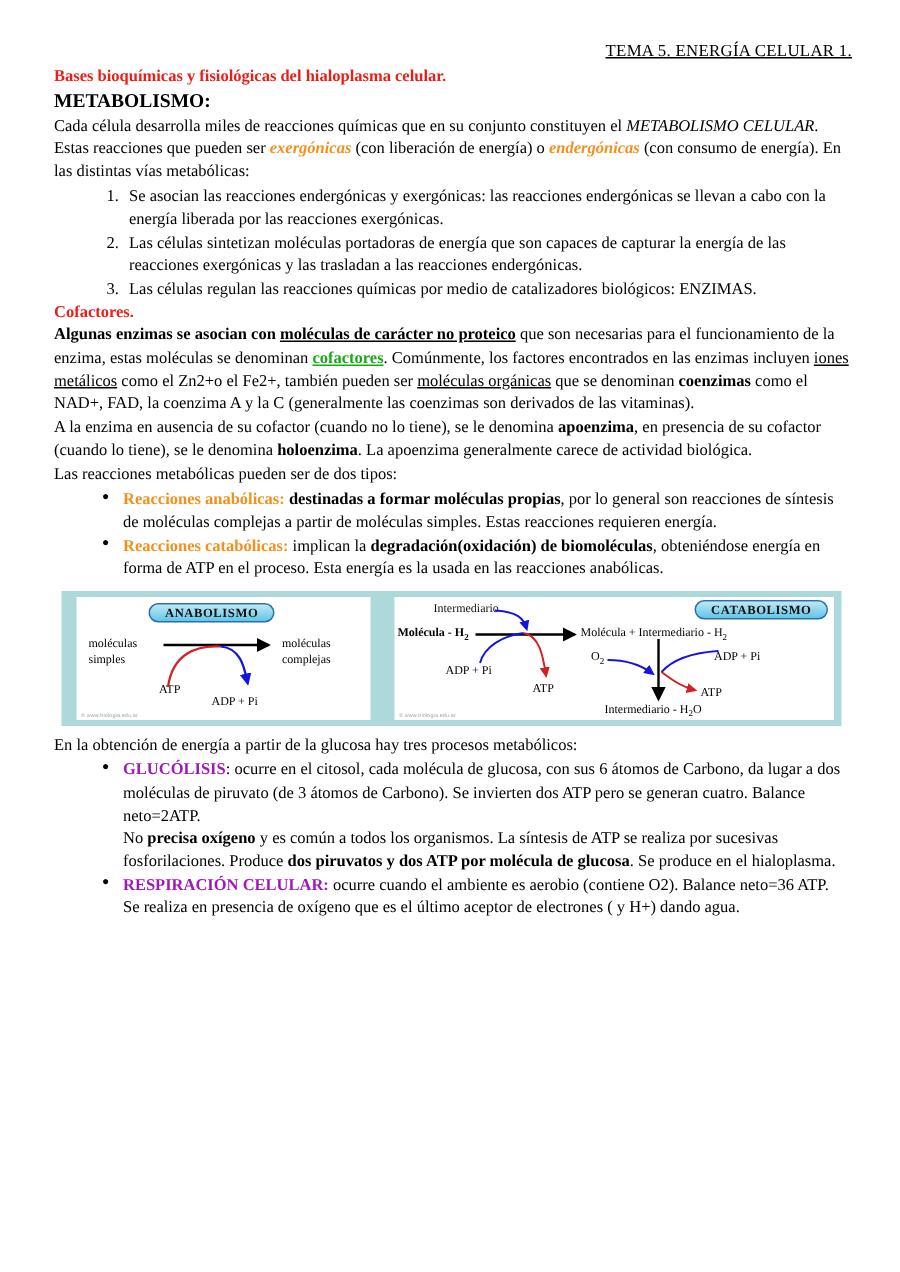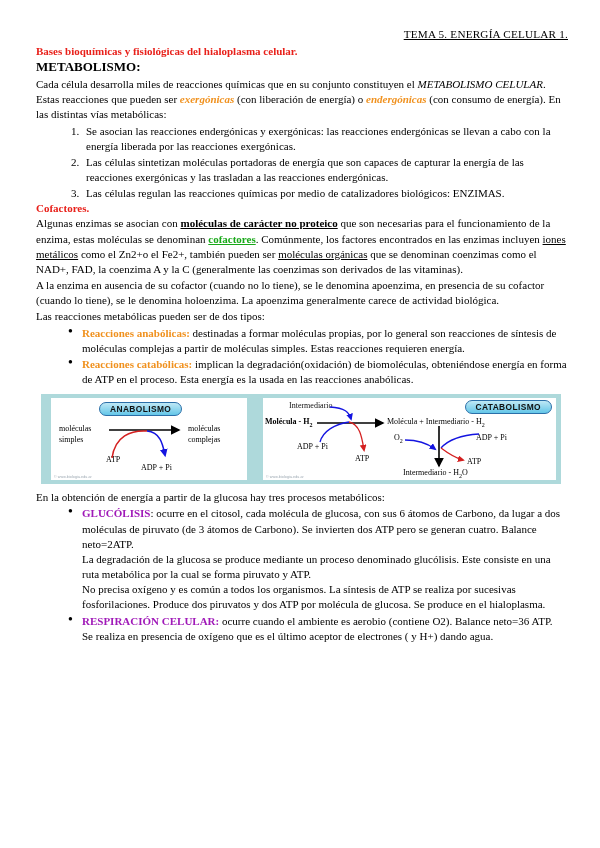--- a/index.html
+++ b/index.html
@@ -36,21 +36,21 @@
   }
   p.para {
     font-size: 11px;
     line-height: 1.38;
     margin: 0 0 1px 0;
     text-align: left;
   }
   .it { font-style: italic; }
   .or { color: #f0911e; font-style: italic; font-weight: bold; }
   .or-b { color: #f0911e; font-weight: bold; font-style: normal; }
-  .b { font-weight: normal; }
+  .b { font-weight: bold; }
   .u { text-decoration: underline; }
   .bu { font-weight: bold; text-decoration: underline; }
   .green { color: #18a818; text-decoration: underline; font-weight: bold; }
   .purple { color: #a01ab8; font-weight: bold; }
 
   ol.numlist {
     margin: 1px 0 1px 0;
     padding-left: 46px;
     font-size: 11px;
     line-height: 1.38;
@@ -96,21 +96,21 @@
     overflow: hidden;
   }
   .panel-left { width: 196px; margin-left: 5px; }
   .panel-right { flex: 1; margin-left: 12px; }
 
   .badge {
     position: absolute;
     background: linear-gradient(#bfe8f5, #63c6e8);
     border: 1px solid #2b6fa8;
     border-radius: 9px;
-    font-family: Liberation Sans, sans-serif;
+    font-family: Liberation Serif, serif;
     font-weight: bold;
     font-size: 8.4px;
     letter-spacing: .4px;
     color: #101010;
     padding: 1px 10px 1px 10px;
     text-align: center;
   }
   .badge-anab { left: 48px; top: 4px; }
   .badge-cata { right: 4px; top: 2px; }
 
@@ -246,21 +246,20 @@
       </svg>
 
       <div class="watermark">© www.biologia.edu.ar</div>
     </div>
   </div>
 
   <p class="para">En la obtención de energía a partir de la glucosa hay tres procesos metabólicos:</p>
 
   <ul class="bullets">
     <li><span class="purple">GLUCÓLISIS</span><span>: ocurre en el citosol, cada molécula de glucosa, con sus 6 átomos de Carbono, da lugar a dos moléculas de piruvato (de 3 átomos de Carbono). Se invierten dos ATP pero se generan cuatro. Balance neto=2ATP.</span>
-      <span class="sub"><span>La degradación de la glucosa se produce mediante un proceso denominado </span><span class="b">glucólisis</span><span>. Este consiste en una ruta metabólica por la cual se </span><span class="b">forma piruvato y ATP.</span></span>
       <span class="sub"><span>No </span><span class="b">precisa oxígeno</span><span> y es común a todos los organismos. La síntesis de ATP se realiza por sucesivas fosforilaciones. Produce </span><span class="b">dos piruvatos y dos ATP por molécula de glucosa</span><span>. Se produce en el hialoplasma.</span></span>
     </li>
     <li><span class="purple">RESPIRACIÓN CELULAR:</span><span> ocurre cuando el ambiente es aerobio (contiene O2). Balance neto=36 ATP.</span>
       <span class="sub">Se realiza en presencia de oxígeno que es el último aceptor de electrones ( y H+) dando agua.</span>
     </li>
   </ul>
 
 </div>
 
 </body></html>

